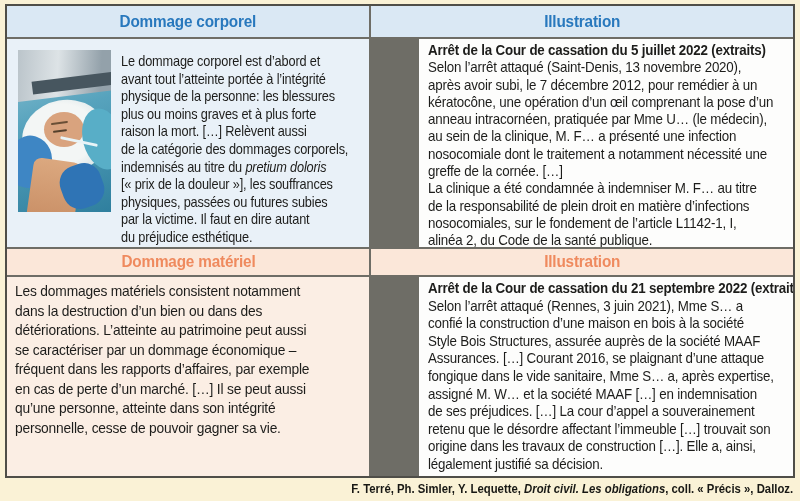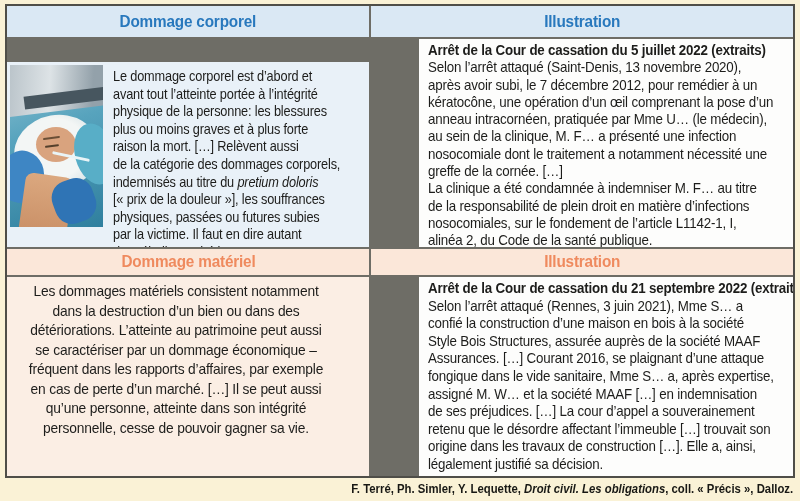--- a/index.html
+++ b/index.html
@@ -9,22 +9,22 @@
     position:absolute;left:5px;top:4px;width:790px;height:474px;
     box-sizing:border-box;border:2px solid var(--border-dark);
     display:grid;grid-template-columns:362px 1fr;grid-template-rows:31px 208px 26px 1fr;
     gap:2px;background:var(--grid-line);
   }
   .cell{overflow:hidden;position:relative;}
   .hdr{display:flex;align-items:center;justify-content:center;font-weight:bold;font-size:17px;}
   .hdr-in{display:inline-block;transform:scaleX(0.9);transform-origin:50% 50%;white-space:nowrap;letter-spacing:-0.2px;}
   .hdr.blue{background:var(--blue-hdr-bg);color:var(--blue-text);}
   .hdr.orange{background:var(--orange-hdr-bg);color:var(--orange-text);}
-  .def-blue{background:var(--blue-cell-bg);display:flex;padding:3px;box-sizing:border-box;margin-top:23px;}
-  .def-orange{background:var(--orange-cell-bg);padding:4px 4px 0 8px;box-sizing:border-box;text-align:center;}
+  .def-blue{background:var(--blue-cell-bg);display:flex;padding:11px;box-sizing:border-box;}
+  .def-orange{background:var(--orange-cell-bg);padding:4px 4px 0 8px;box-sizing:border-box;}
   .ill{background:var(--ill-bg);padding:3px 4px 0 9px;box-sizing:border-box;margin-left:48px;}
   .txt{color:var(--text);transform-origin:0 0;}
   .txt .tl{white-space:nowrap;}
   .txt .b,.b{font-weight:bold;}
   .txt .i,.i{font-style:italic;}
   .t-corporel{font-size:15px;line-height:17.6px;transform:scaleX(0.85);padding-top:2px;letter-spacing:-0.2px;}
   .t-ill1{font-size:14.5px;line-height:17.3px;transform:scaleX(0.92);letter-spacing:-0.2px;}
   .t-materiel{font-size:15px;line-height:19.5px;transform:scaleX(0.92);letter-spacing:-0.2px;}
   .t-ill2{font-size:14.5px;line-height:17.6px;transform:scaleX(0.92);letter-spacing:-0.2px;}
   .caption{

